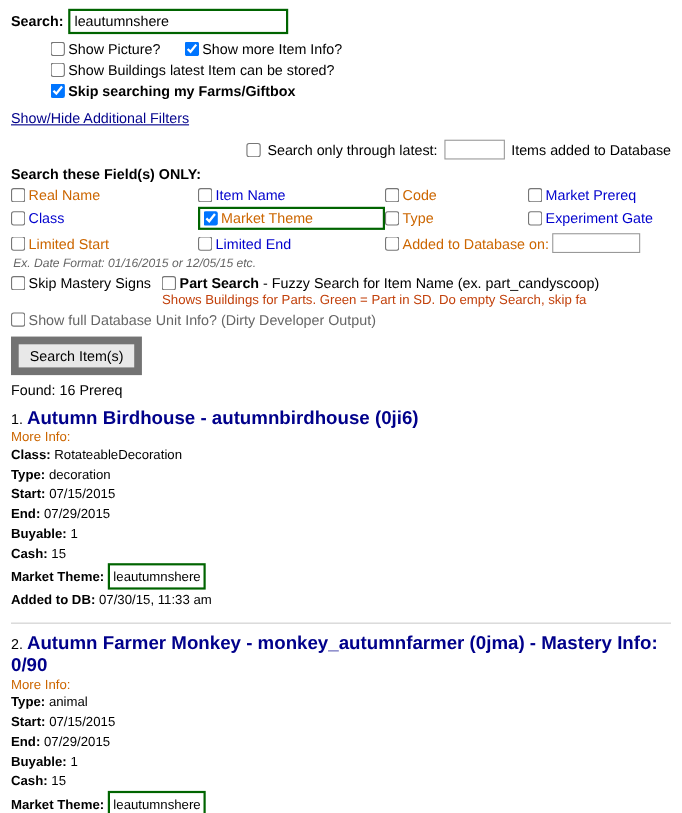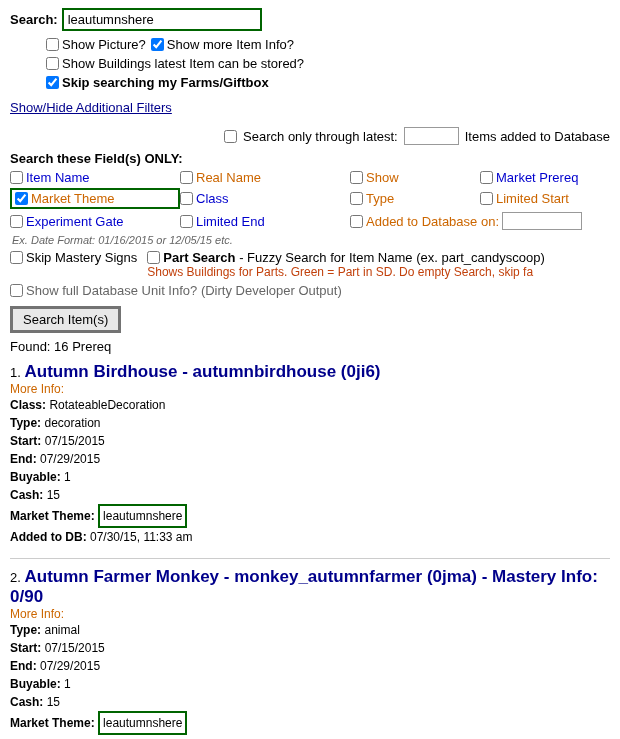--- a/index.html
+++ b/index.html
@@ -24,21 +24,21 @@
     .search-input {
       border: 2px solid #006400;
       padding: 2px 4px;
       font-size: 13px;
       width: 200px;
       outline: none;
     }
     .options-row {
       display: flex;
       align-items: flex-end;
-      gap: 5px;
+      gap: 22px;
       margin-bottom: 4px;
       padding-left: 36px;
     }
     .option-item {
       display: flex;
       align-items: center;
       gap: 3px;
     }
     .show-hide-link {
       color: #00008b;
@@ -111,21 +111,21 @@
       font-size: 12px;
     }
     .full-db-row {
       display: flex;
       align-items: center;
       gap: 3px;
       margin-bottom: 8px;
       color: #666;
     }
     .search-button {
-      border: 3px solid #737373;
+      border: 7px solid #737373;
       background: #e8e8e8;
       padding: 3px 10px;
       font-size: 13px;
       cursor: pointer;
       margin-bottom: 6px;
     }
     .results-count {
       margin-bottom: 8px;
       font-size: 13px;
     }
@@ -215,56 +215,56 @@
   </div>
 </div>
 
 
 <div class="fields-label">Search these Field(s) ONLY:</div>
 
 
 <div class="fields-grid">
 
   <div class="field-item">
+    <input type="checkbox" id="real_name" style="">
+    <label for="real_name" class="field-label-orange">Real Name</label>
+  </div>
+  <div class="field-item">
     <input type="checkbox" id="item_name" style="">
     <label for="item_name" class="field-label-blue">Item Name</label>
   </div>
   <div class="field-item">
-    <input type="checkbox" id="real_name" style="">
-    <label for="real_name" class="field-label-orange">Real Name</label>
-  </div>
-  <div class="field-item">
     <input type="checkbox" id="code" style="">
-    <label for="code" class="field-label-orange">Show</label>
+    <label for="code" class="field-label-orange">Code</label>
   </div>
   <div class="field-item">
     <input type="checkbox" id="market_prereq" style="">
     <label for="market_prereq" class="field-label-blue">Market Prereq</label>
   </div>
 
+  <div class="field-item">
+    <input type="checkbox" id="class_field" style="">
+    <label for="class_field" class="field-label-blue">Class</label>
+  </div>
   <div class="field-item market-theme-box">
     <input type="checkbox" id="market_theme" checked="" style="">
     <label for="market_theme" class="field-label-orange">Market Theme</label>
   </div>
   <div class="field-item">
-    <input type="checkbox" id="class_field" style="">
-    <label for="class_field" class="field-label-blue">Class</label>
-  </div>
-  <div class="field-item">
     <input type="checkbox" id="type_field" style="">
     <label for="type_field" class="field-label-orange">Type</label>
   </div>
   <div class="field-item">
+    <input type="checkbox" id="exp_gate" style="">
+    <label for="exp_gate" class="field-label-blue">Experiment Gate</label>
+  </div>
+
+  <div class="field-item">
     <input type="checkbox" id="lim_start" style="">
     <label for="lim_start" class="field-label-orange">Limited Start</label>
-  </div>
-
-  <div class="field-item">
-    <input type="checkbox" id="exp_gate" style="">
-    <label for="exp_gate" class="field-label-blue">Experiment Gate</label>
   </div>
   <div class="field-item">
     <input type="checkbox" id="lim_end" style="">
     <label for="lim_end" class="field-label-blue">Limited End</label>
   </div>
   <div class="field-item" style="grid-column: span 2;">
     <input type="checkbox" id="added_db" style="">
     <label for="added_db" class="field-label-orange">Added to Database on:</label>
     <input type="text" style="width: 80px; border: 1px solid rgb(153, 153, 153); font-size: 12px; padding: 1px 3px;" value="">
   </div>

